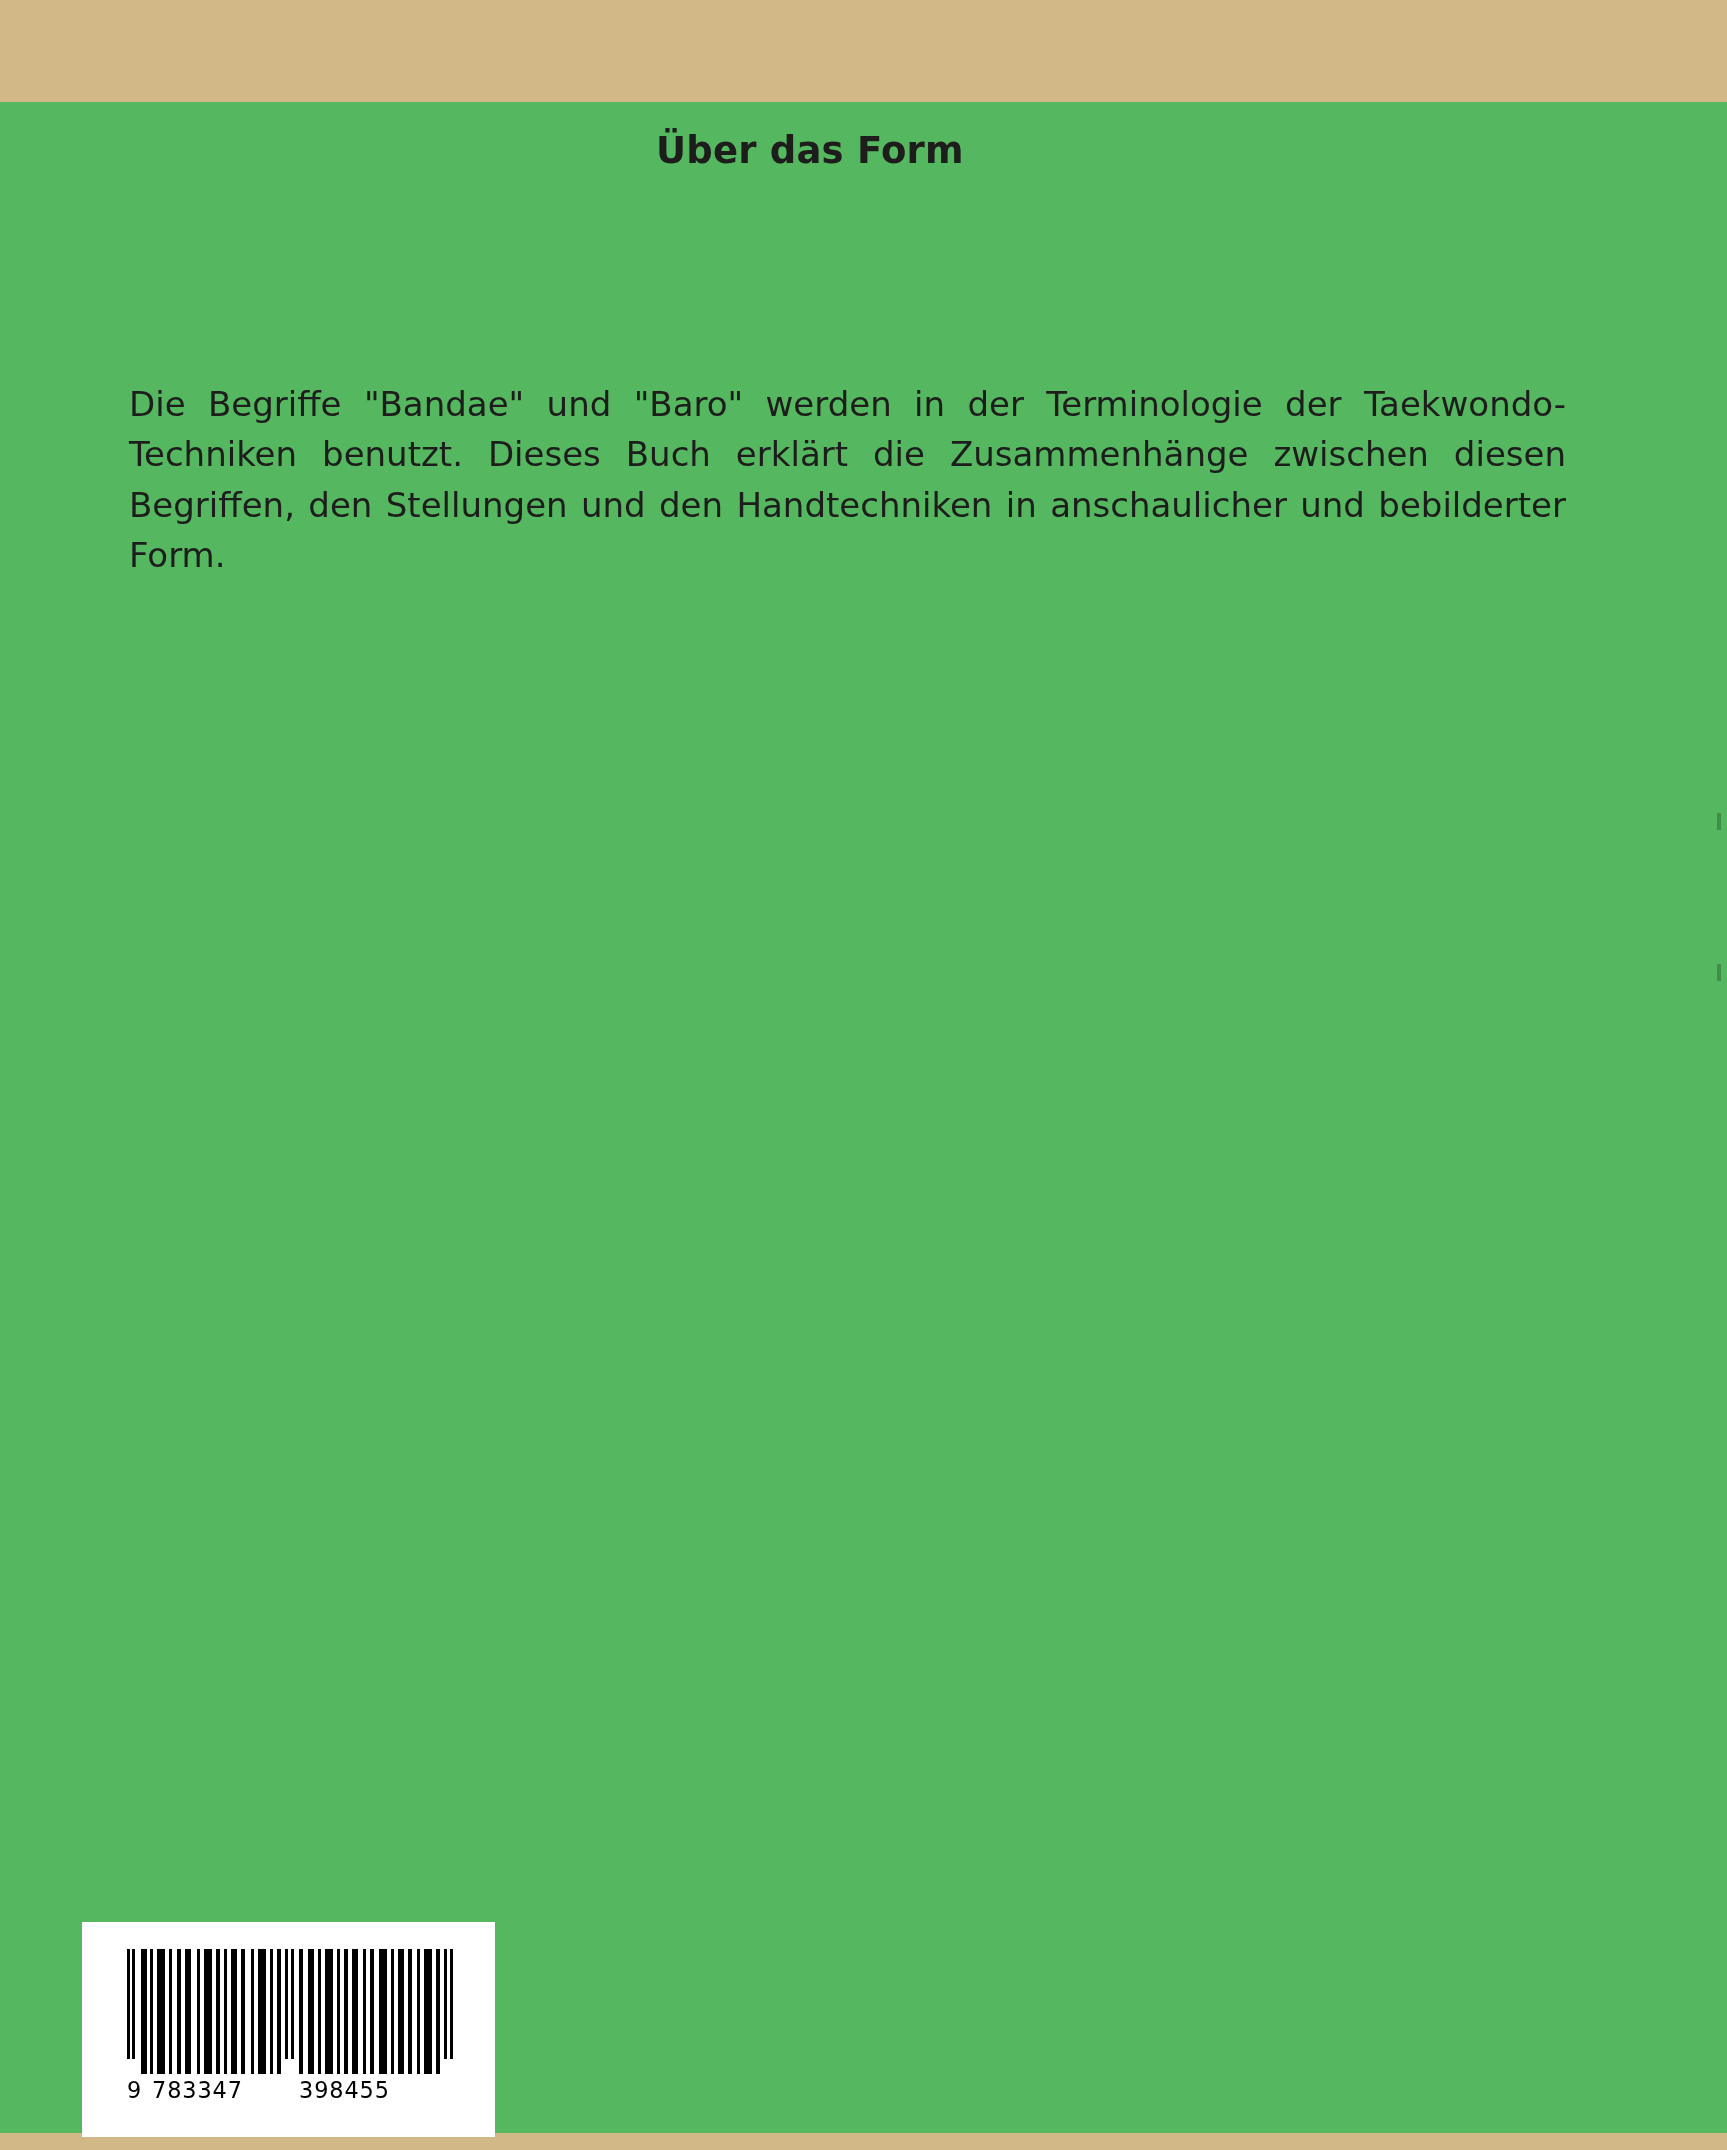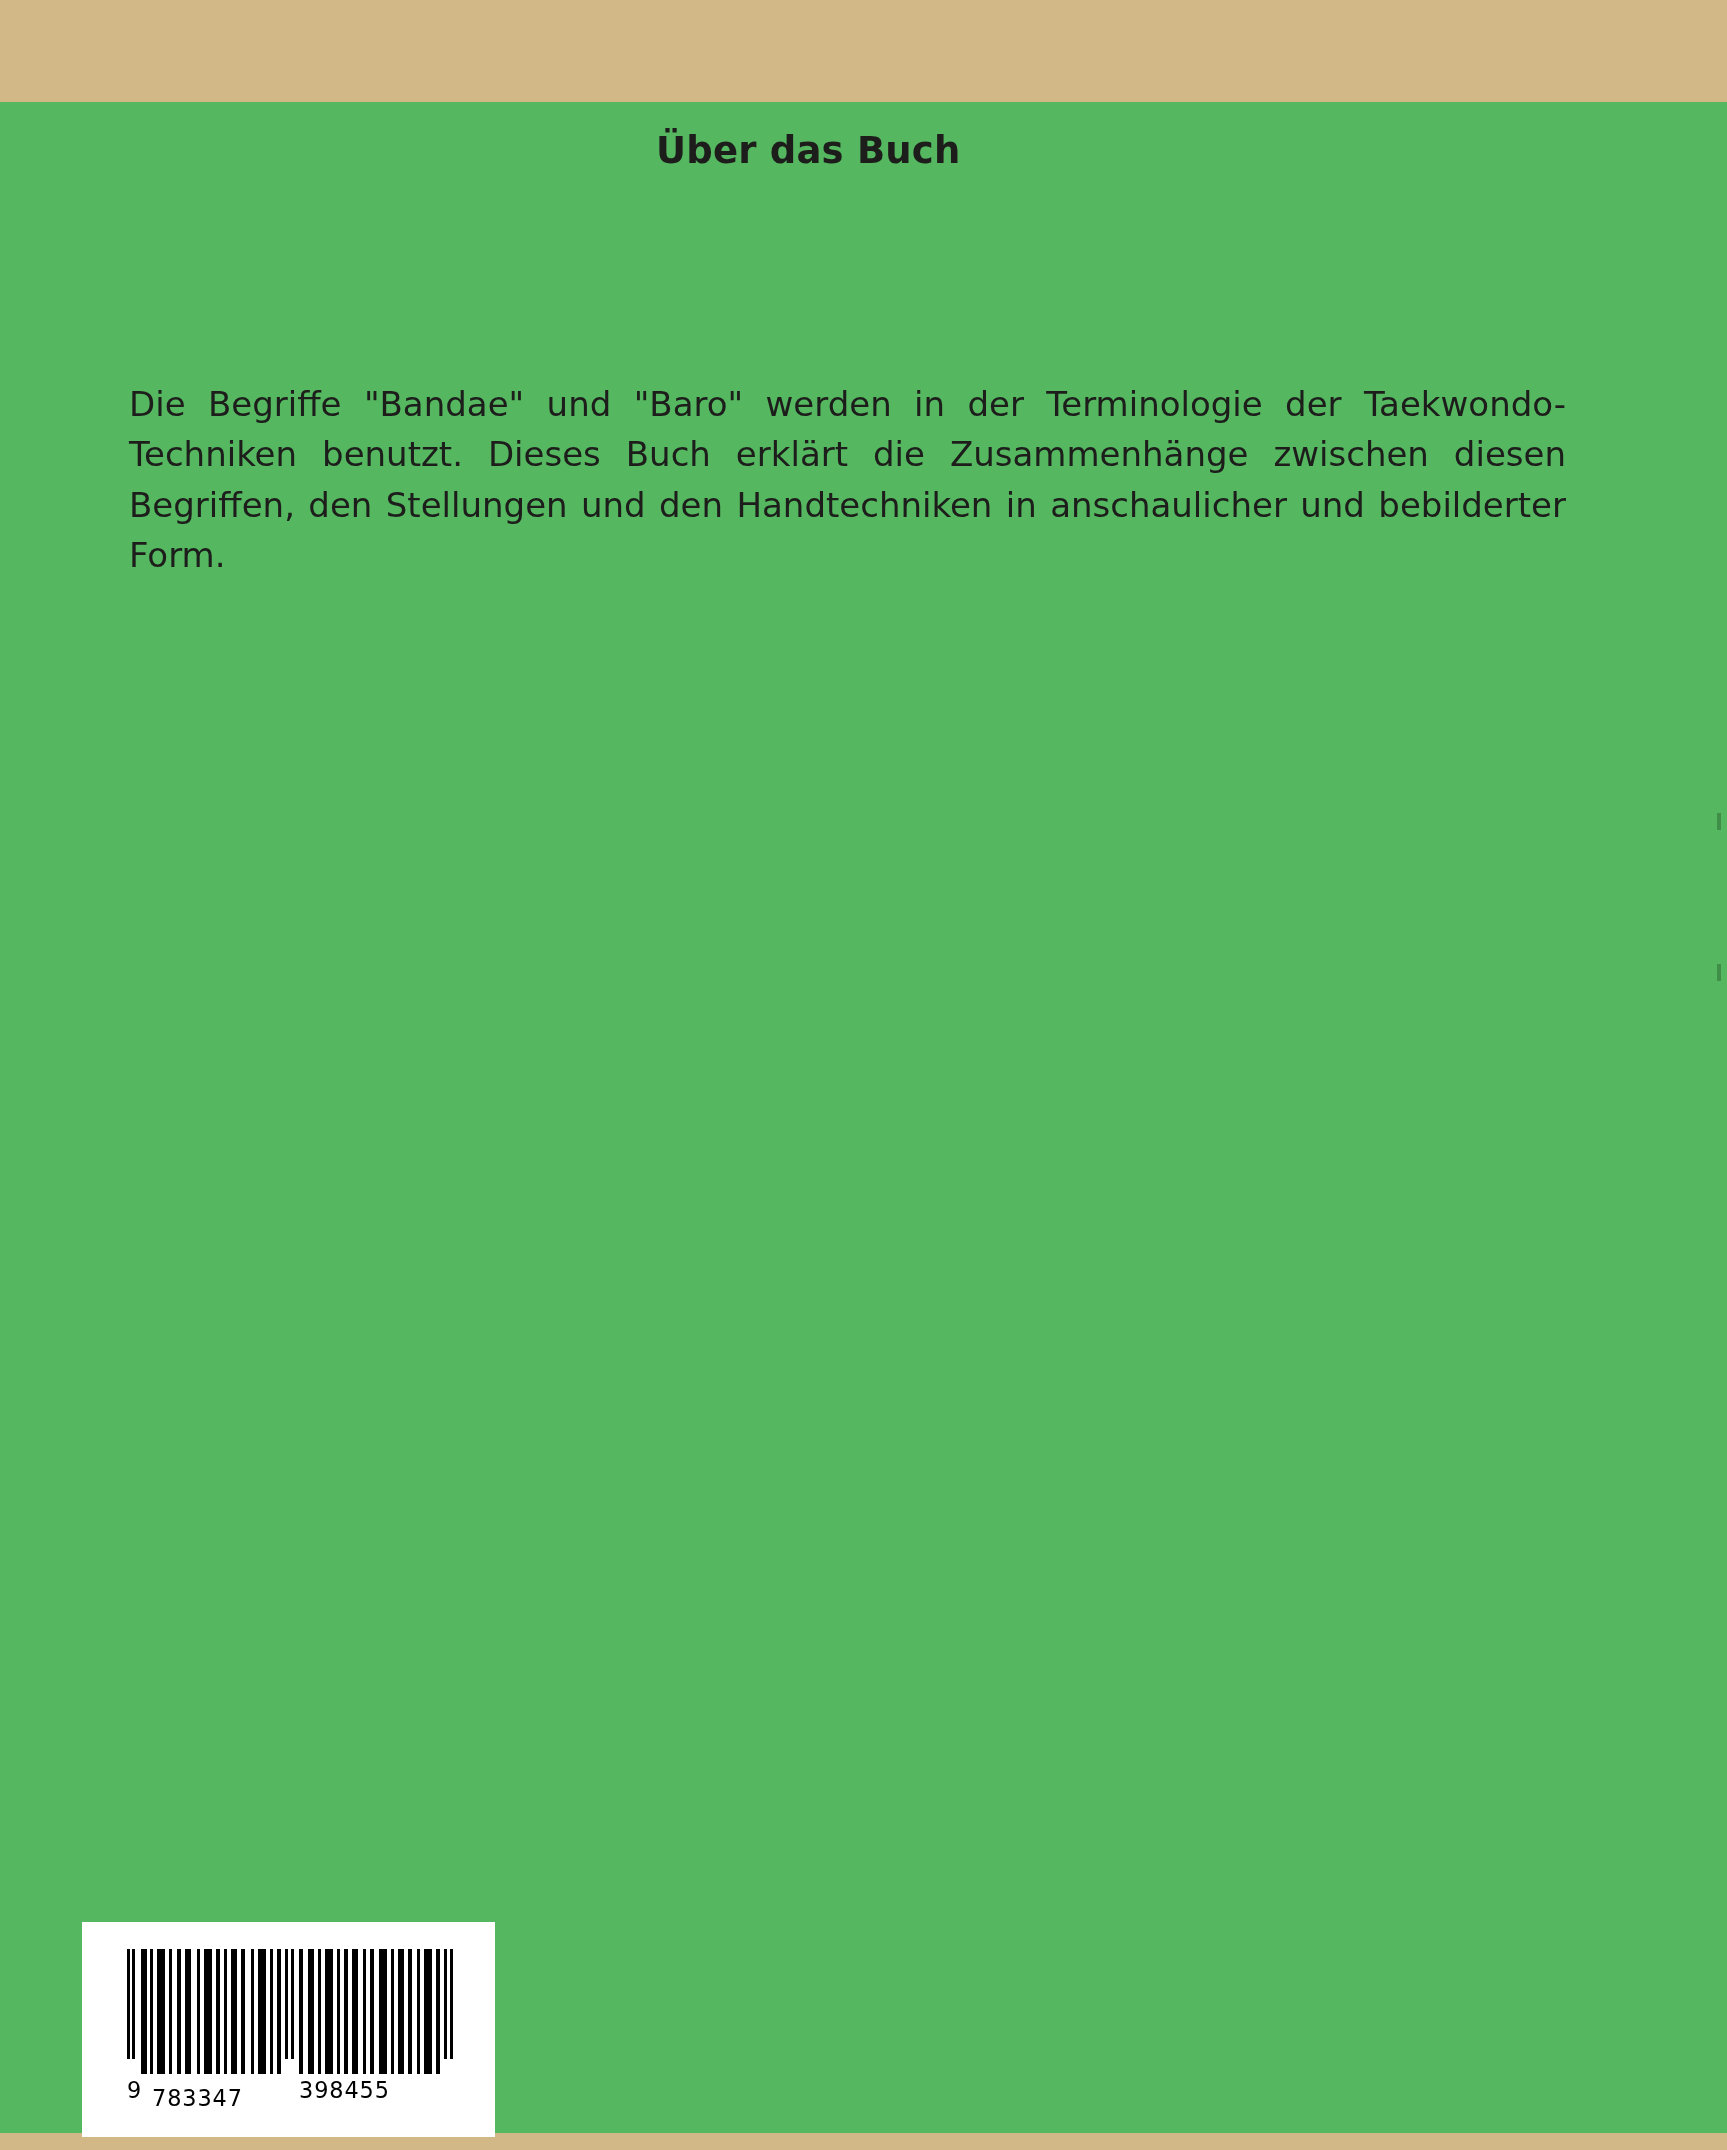--- a/index.html
+++ b/index.html
@@ -89,21 +89,21 @@
     letter-spacing: 0.9px;
   }
   .barcode-digits .d1 {
     position: absolute;
     left: 0;
     top: 0;
   }
   .barcode-digits .d2 {
     position: absolute;
     left: 25px;
-    top: 8px;
+    top: 0;
     text-align: center;
   }
   .barcode-digits .d3 {
     position: absolute;
     left: 172px;
     top: 0;
   }
 
   
   .spine-mark {
@@ -115,21 +115,21 @@
   .spine-mark.m1 { top: 813px; height: 17px; }
   .spine-mark.m2 { top: 964px; height: 17px; }
 </style>
 </head>
 <body>
 
 <div class="page">
 
   <div class="cover-panel"></div>
 
-  <div class="cover-title">Über das Buch</div>
+  <div class="cover-title">Über das Form</div>
 
   <div class="blurb">Die Begriffe "Bandae" und "Baro" werden in der Terminologie der Taekwondo-Techniken benutzt. Dieses Buch erklärt die Zusammenhänge zwischen diesen Begriffen, den Stellungen und den Handtechniken in anschaulicher und bebilderter Form.</div>
 
   <div class="spine-mark m1"></div>
   <div class="spine-mark m2"></div>
 
   <div class="barcode-box">
     <div class="barcode-bars">
       <i class="short" style="left:0px;width:2.6px;"></i>
       <i class="short" style="left:5.2px;width:2.6px;"></i>

